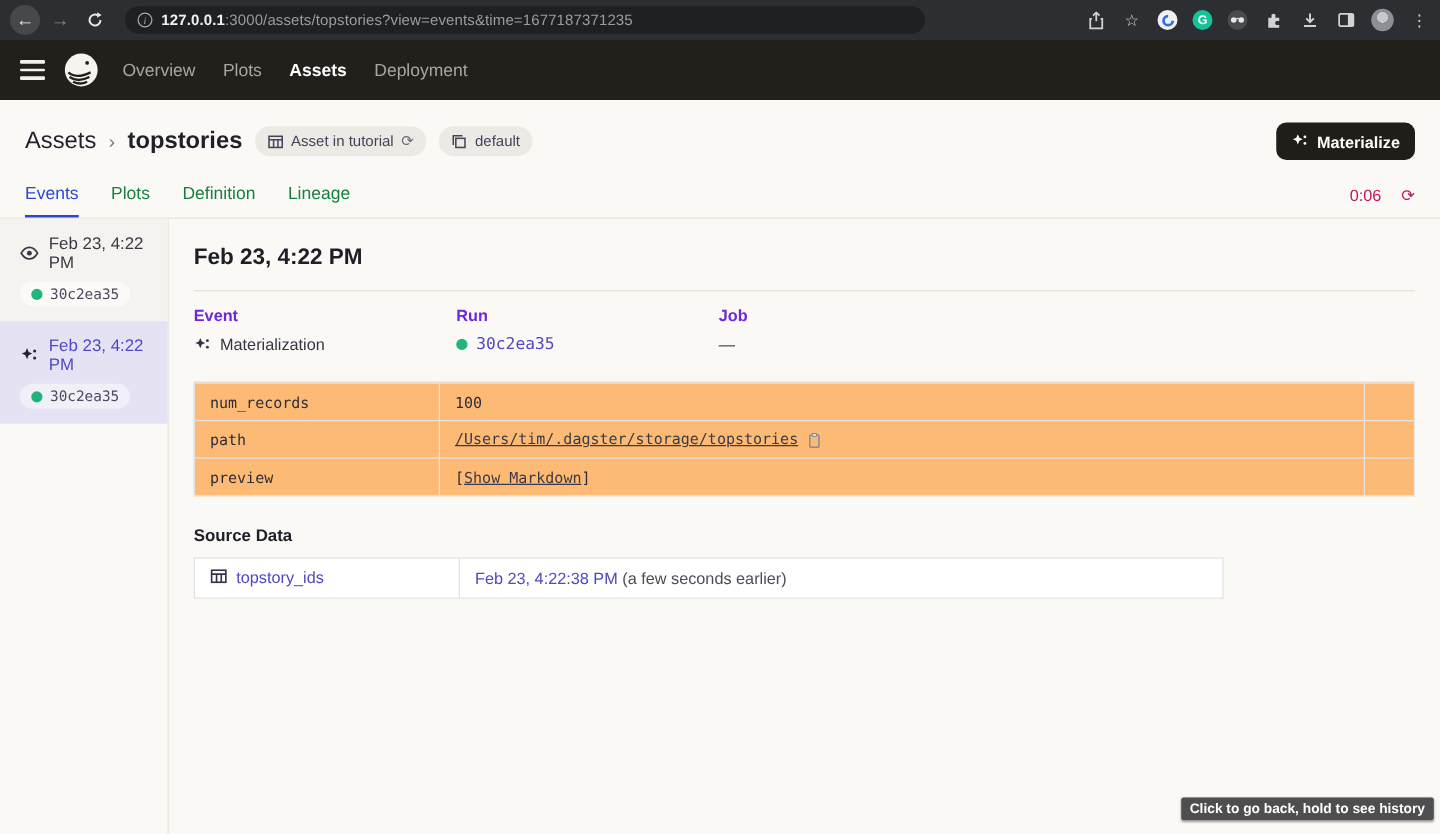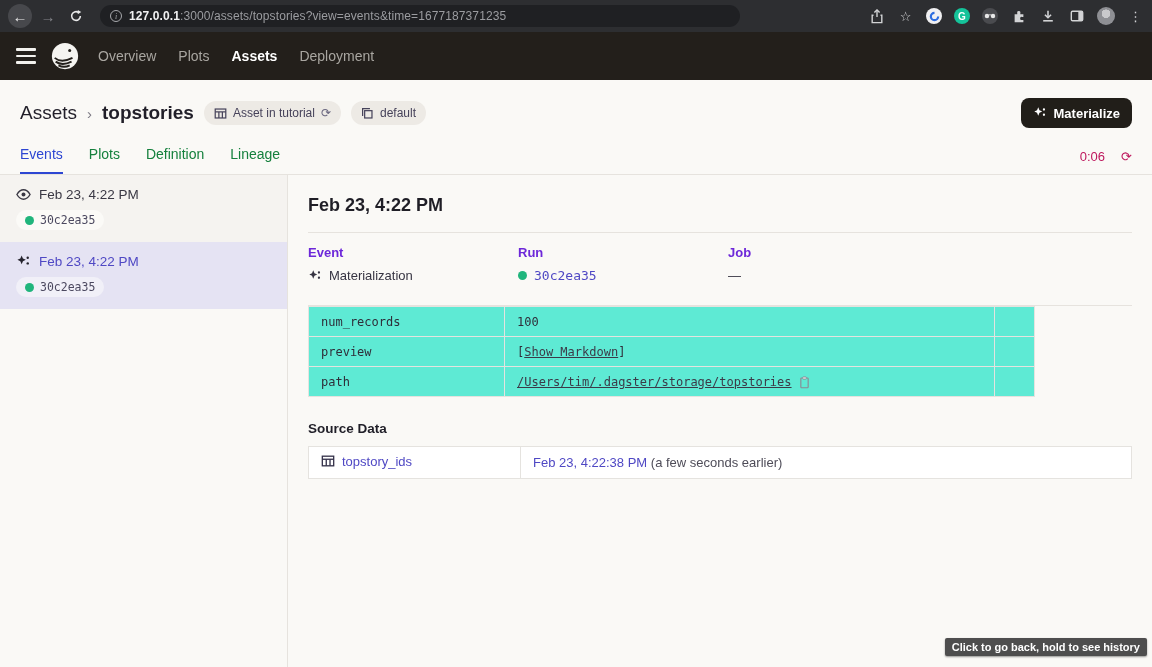--- a/index.html
+++ b/index.html
@@ -73,21 +73,21 @@
 
   .main { flex:1; padding:14px 20px 0 20px; }
   .detail-title { font-size:18px; font-weight:700; color:#1f1e26; margin-top:6px; }
   .divider { height:1px; background:var(--border); margin:16px 0 0 0; }
   .cols { display:flex; margin-top:12px; }
   .col { width:210px; }
   .col .lab { font-size:13px; font-weight:700; color:#6d28d9; margin-bottom:8px; }
   .col .val { font-size:13px; color:#363442; display:flex; align-items:center; gap:7px; }
   .link { color:var(--link); text-decoration:none; cursor:pointer; }
   .sec-title { font-size:13.5px; font-weight:700; color:#201f28; margin:24px 0 10px 0; }
-  table.meta { border-collapse:collapse; width:727px; background:#5eead4; }
+  table.meta { border-collapse:collapse; width:977px; background:#fdba74; }
   table.meta td { border:1px solid #e5e3df; height:30px; font-size:12px; padding:0 12px; color:#2f2d39; }
   td.k { width:196px; color:#53505e; }
   td.spacer { width:40px; }
   .ul { text-decoration:underline; color:#3c3a48; cursor:pointer; }
   .clip { color:#8b8994; margin-left:6px; }
   table.src { border-collapse:collapse; width:824px; background:#fff; }
   table.src td { border:1px solid #e5e3df; height:32px; font-size:13px; padding:0 12px; }
   td.src-a { width:212px;margin-left:12px; }
   .note { color:#4e4c58; }
 
@@ -290,30 +290,30 @@
     <div class="divider" style="margin-top:22px;"></div>
 
     <table class="meta">
       <tbody>
           <tr>
         <td class="k mono">num_records</td>
         <td class="mono">100</td>
         <td class="spacer"></td>
       </tr>
       <tr>
-        <td class="k mono">preview</td>
-        <td class="mono"><span>[</span><span class="ul">Show Markdown</span><span>]</span></td>
-        <td class="spacer"></td>
-      </tr>
-      <tr>
         <td class="k mono">path</td>
         <td class="mono"><span class="ul">/Users/tim/.dagster/storage/topstories</span><span class="clip"><svg class="icon-svg" width="13" height="13" viewBox="0 0 16 16">
                   <rect x="3.5" y="2.5" width="9" height="12" rx="1" fill="none" stroke="#8b8994" stroke-width="1.4"></rect>
                   <rect x="5.8" y="1.2" width="4.4" height="2.6" rx="0.8" fill="#faf9f6" stroke="#8b8994" stroke-width="1.2"></rect>
                 </svg></span></td>
+        <td class="spacer"></td>
+      </tr>
+      <tr>
+        <td class="k mono">preview</td>
+        <td class="mono"><span>[</span><span class="ul">Show Markdown</span><span>]</span></td>
         <td class="spacer"></td>
       </tr>
     </tbody>
       </table>
 
     <div class="sec-title">Source Data</div>
     <table class="src">
       <tbody>
           <tr>
         <td class="src-a">

